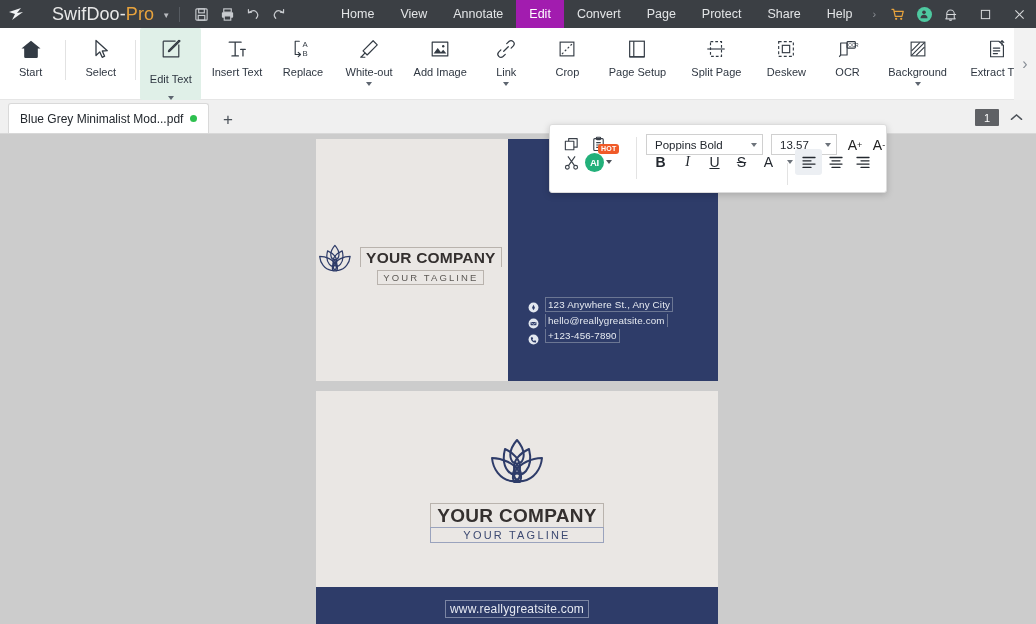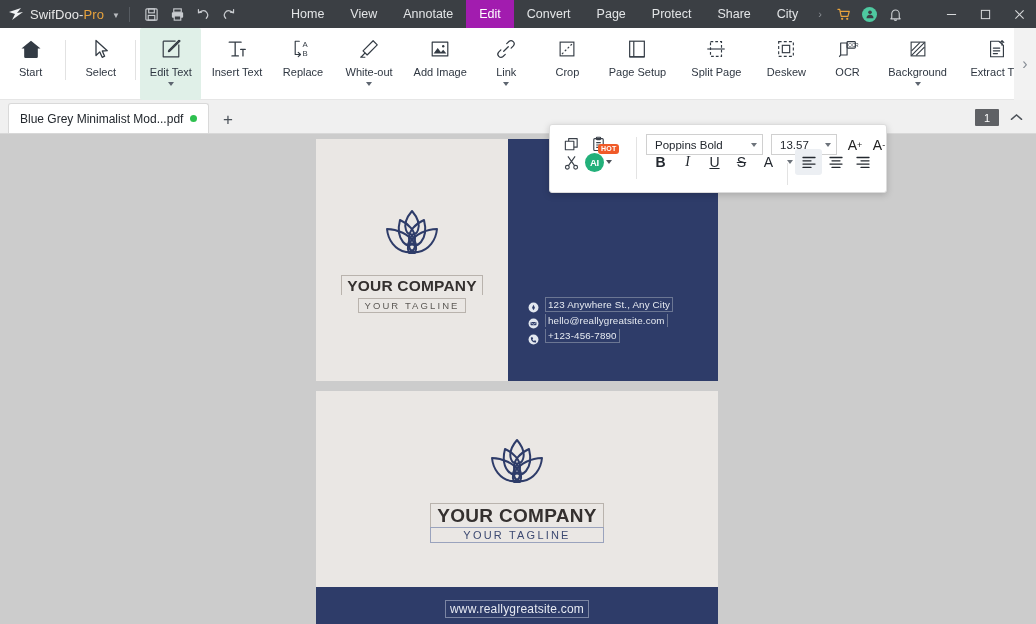--- a/index.html
+++ b/index.html
@@ -15,21 +15,21 @@
   .titlebar {
     position: absolute; top: 0; left: 0;
     width: 1036px; height: 28px;
     background: #3b3f44;
     display: flex; align-items: center;
     color: #e8e8e8; font-size: 12px;
     user-select: none;
   }
   .brand { display: flex; align-items: center; gap: 5px; padding-left: 8px; }
   .brand-logo { width: 17px; height: 16px; display: block; }
-  .brand-text { font-size: 13px; letter-spacing: .1px; white-space: nowrap; }
+  .brand-text { font-size: 18px; letter-spacing: .1px; white-space: nowrap; margin-left: 22px; }
   .brand-text .pro { color: #e8a33d; }
   .brand-caret {
     font-size: 8px; color: #b9bcc0; margin-left: 3px; transform: translateY(1px);
   }
   .tb-sep { width: 1px; height: 15px; background: #565b61; margin: 0 8px 0 9px; }
   .tb-icon {
     width: 26px; height: 24px;
     display: flex; align-items: center; justify-content: center;
     color: #c9ccd0;
   }
@@ -77,21 +77,21 @@
     position: relative;
     color: #333b44;
   }
   .rb-item .ic { height: 28px; display: flex; align-items: center; justify-content: center; }
   .rb-item .lb {
     font-size: 11px; color: #2f3742; margin-top: 3px;
     text-align: center; white-space: nowrap; line-height: 12px;
   }
   .rb-item.wide { width: 72px; }
   .rb-item.w80 { width: 80px; }
-  .rb-item.active { background: #e0f0e8; border-radius: 2px; }
+  .rb-item.active { background: #e0f0e8; border-radius: 2px; justify-content: space-between; }
   .caret-dn {
     width: 0; height: 0;
     border-left: 3.5px solid transparent;
     border-right: 3.5px solid transparent;
     border-top: 4px solid #5d6570;
     margin-top: 4px;
   }
   .rb-div { width: 1px; height: 40px; background: #e2e2e2; margin: 12px 4px 0 4px; }
   .ribbon-more {
     position: absolute; right: 0; top: 0;
@@ -151,21 +151,21 @@
   .card {
     position: absolute; left: 316px;
     width: 402px;
   }
   .card1 { top: 5px; height: 242px; display: flex; }
   .card2 { top: 257px; height: 240px; background: #eae7e4; }
 
   .c1-left {
     width: 192px; height: 242px;
     background: #eae7e4;
-    display: flex; flex-direction: column;
+    display: flex; flex-direction: row;
     align-items: center; justify-content: center;
   }
   .c1-right {
     width: 210px; height: 242px;
     background: #2e3c69;
     position: relative;
   }
 
   .lotus { display: block; }
 
@@ -373,21 +373,21 @@
 
     <div class="menu">
       <div class="menu-item">Home</div>
       <div class="menu-item">View</div>
       <div class="menu-item">Annotate</div>
       <div class="menu-item active">Edit</div>
       <div class="menu-item">Convert</div>
       <div class="menu-item">Page</div>
       <div class="menu-item">Protect</div>
       <div class="menu-item">Share</div>
-      <div class="menu-item">City</div>
+      <div class="menu-item">Help</div>
       <div class="menu-more">›</div>
     </div>
 
     <div class="right-icons">
       <div class="ri">
         <svg width="16" height="15" viewBox="0 0 16 16" fill="none" stroke="#e8a33d" stroke-width="1.3" stroke-linecap="round" stroke-linejoin="round">
           <path d="M1.5 2.5 H3.4 L5 10 H12.2 L13.6 4.6 H4"></path>
           <circle cx="6" cy="12.6" r="1.2" fill="#e8a33d" stroke="none"></circle>
           <circle cx="11.4" cy="12.6" r="1.2" fill="#e8a33d" stroke="none"></circle>
         </svg>

